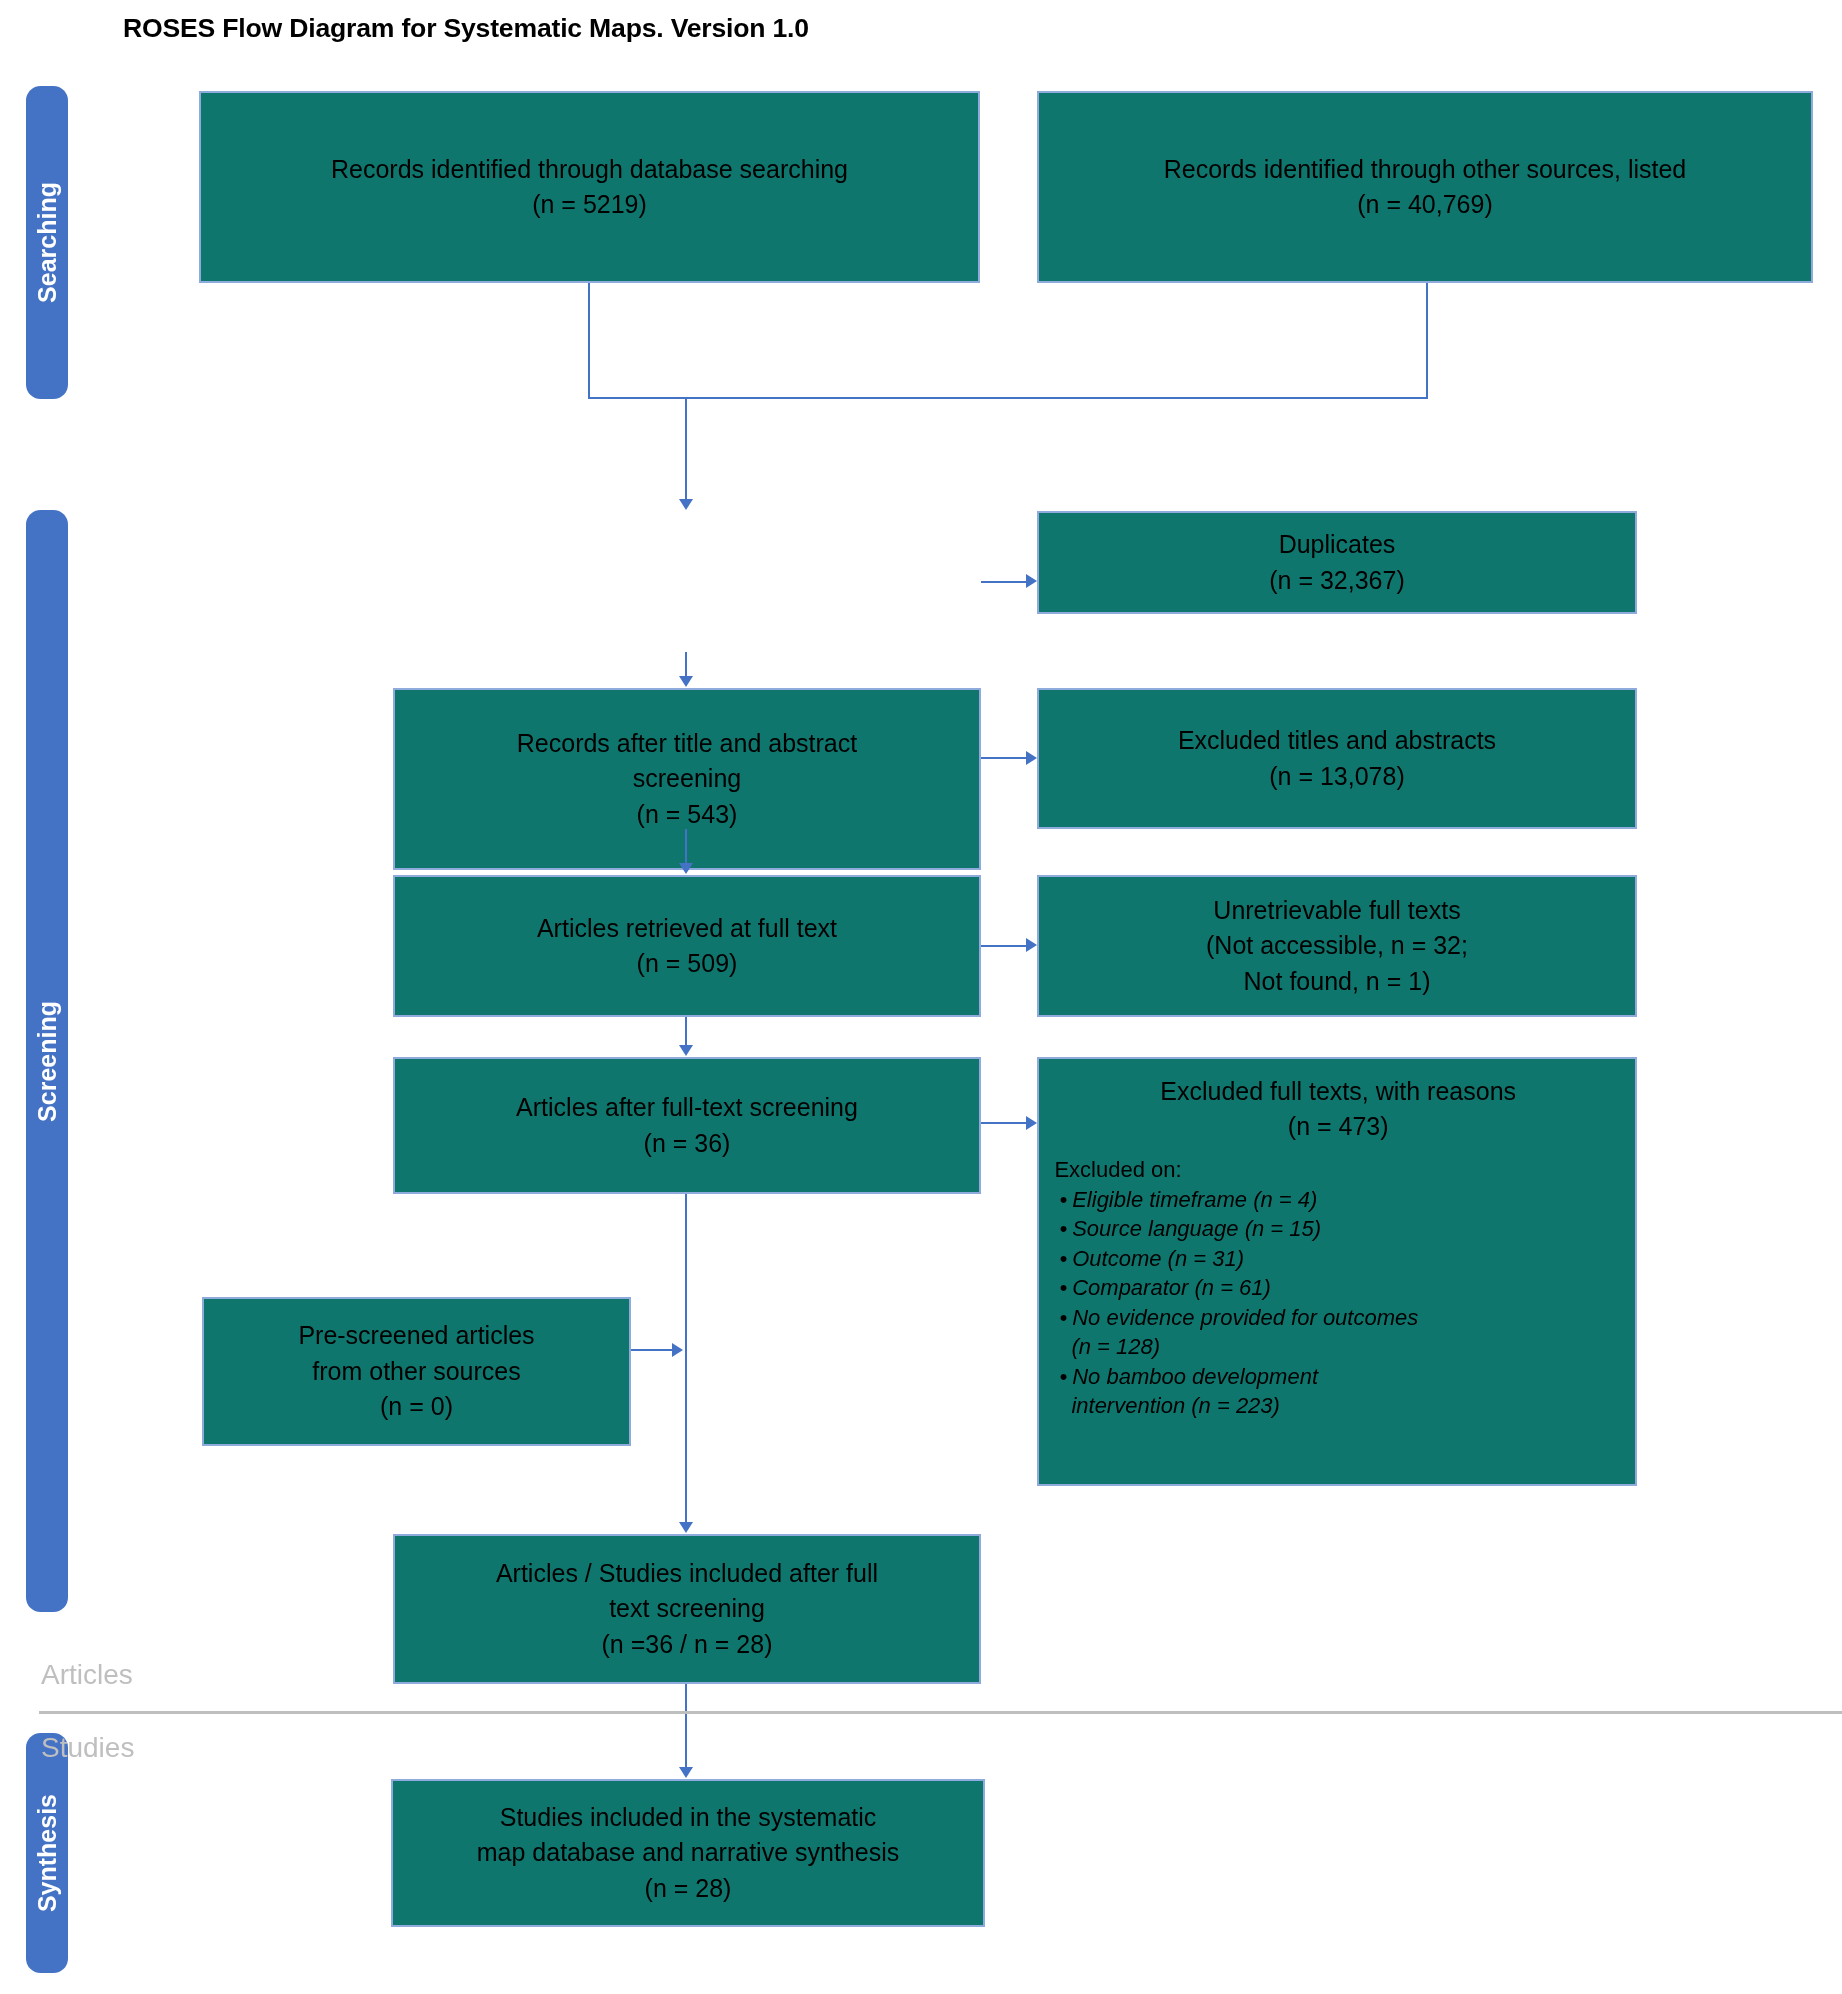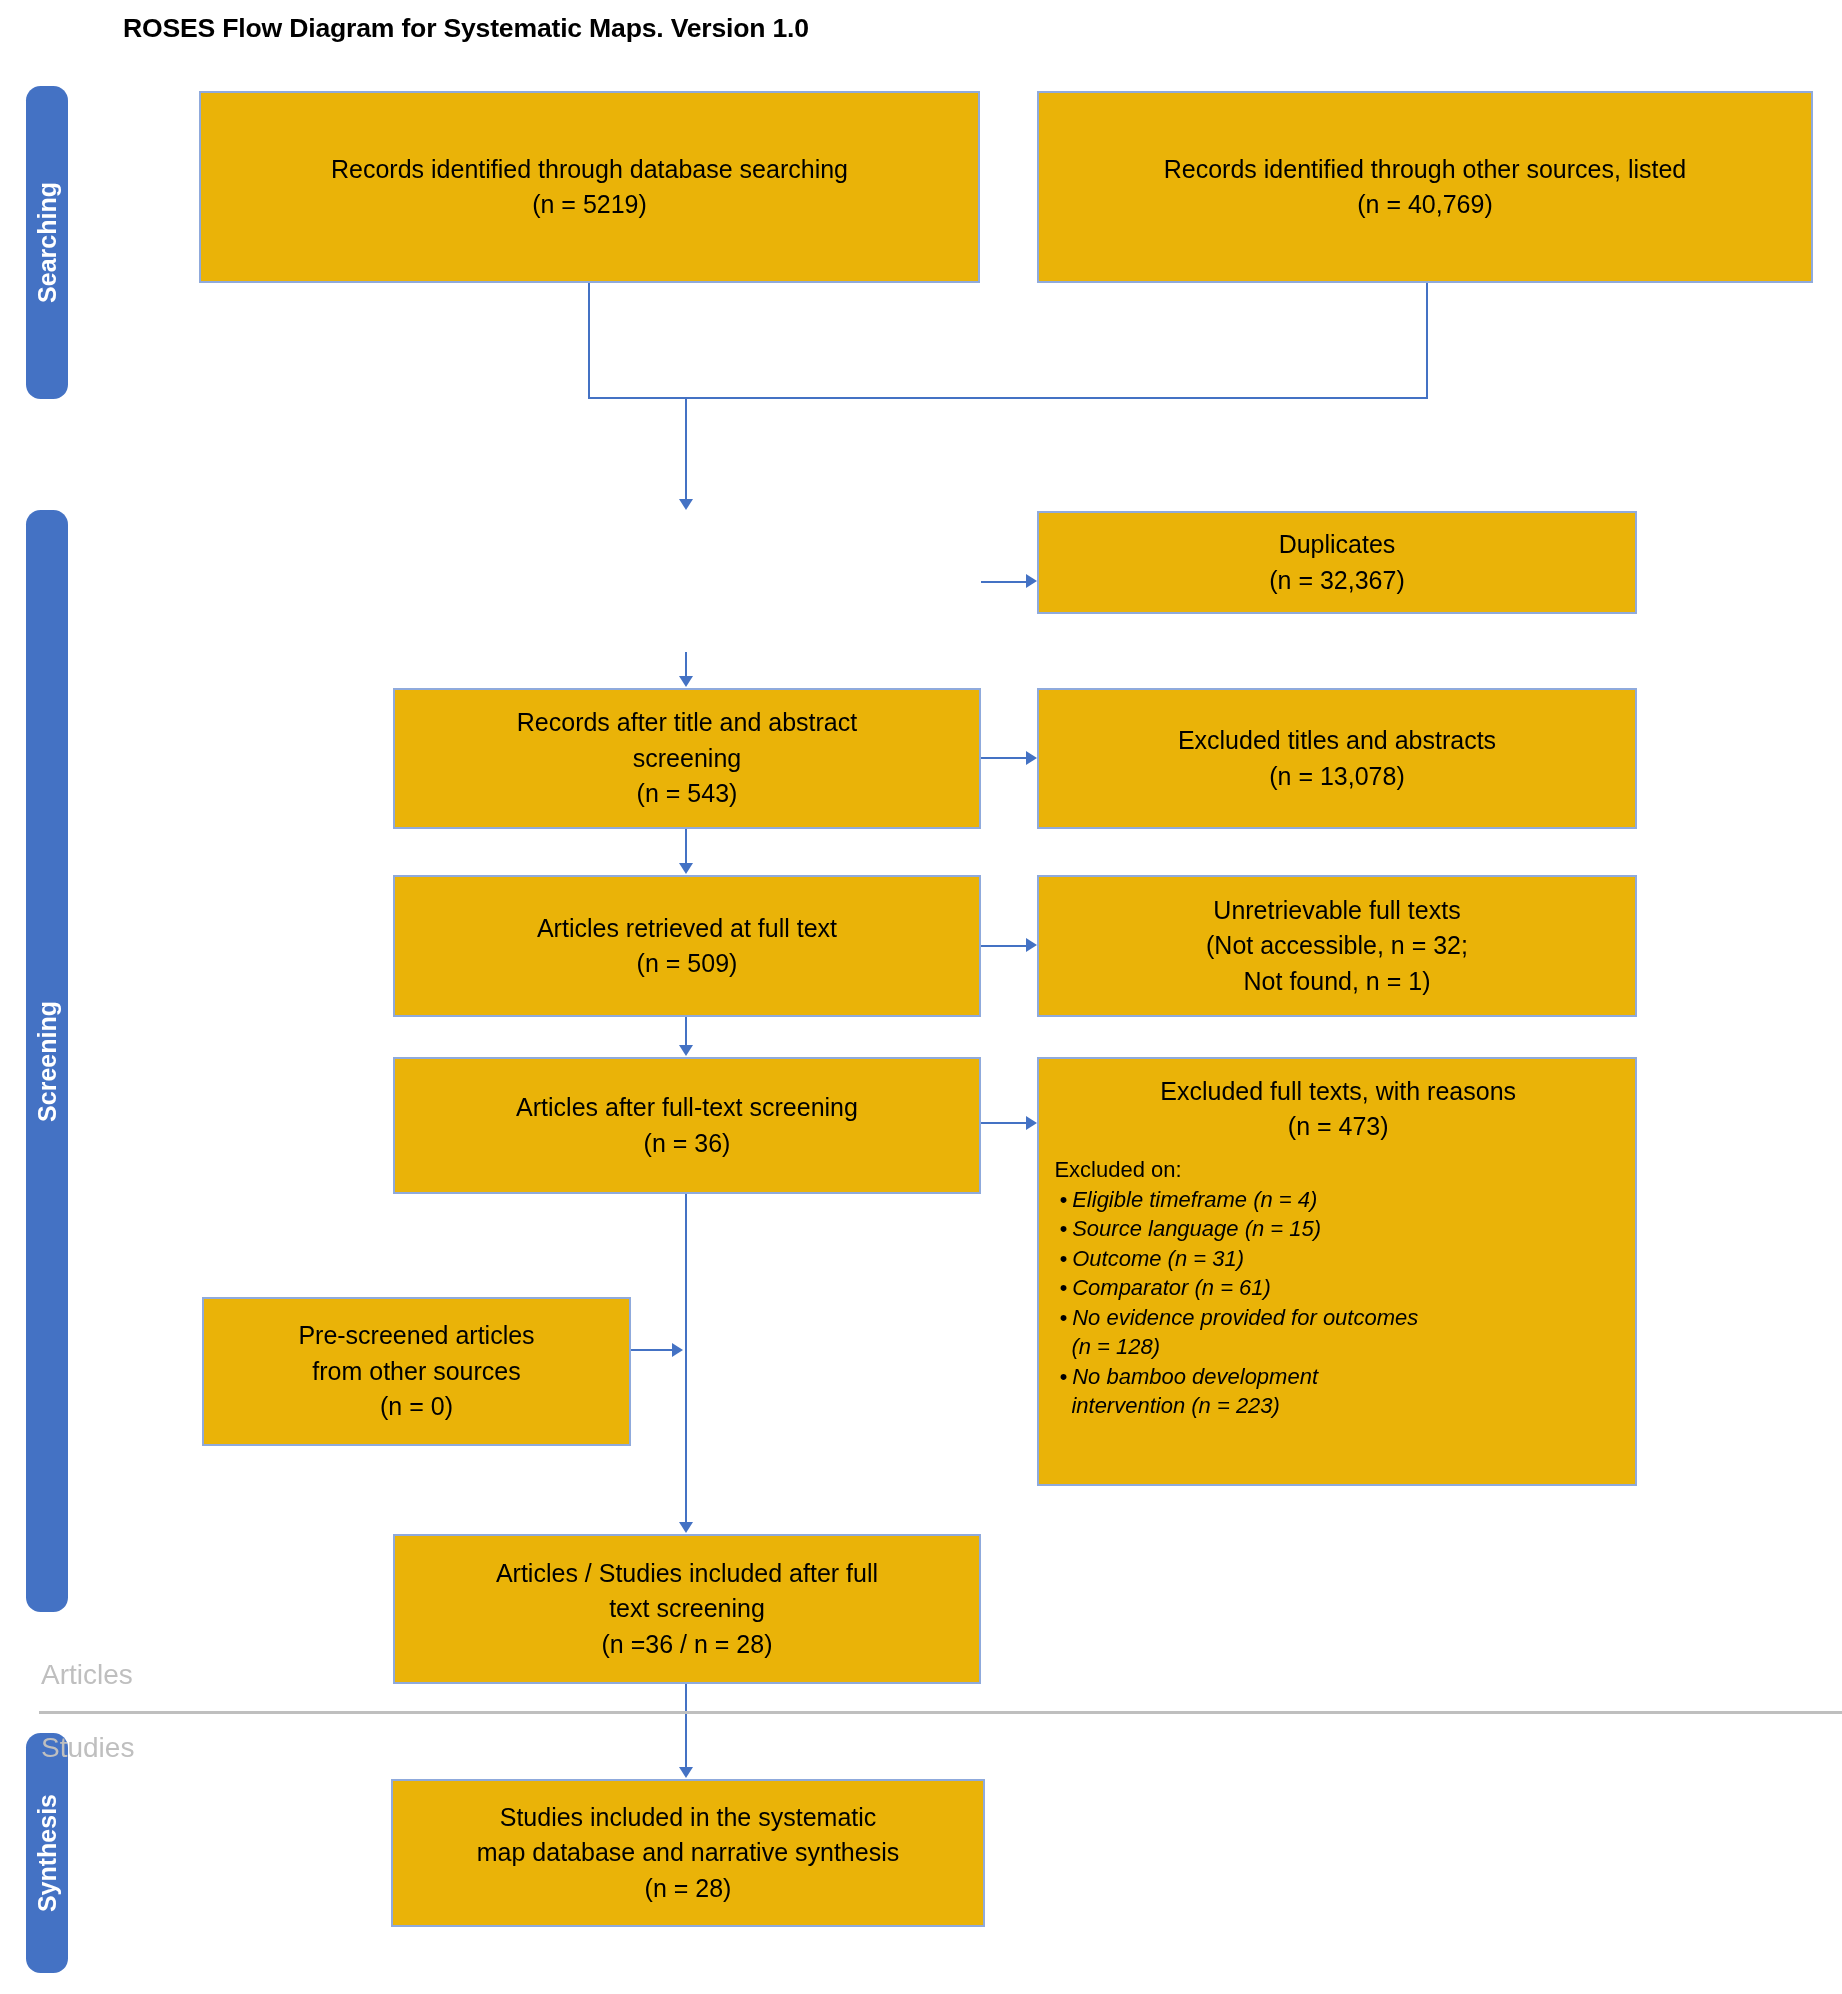--- a/index.html
+++ b/index.html
@@ -44,21 +44,21 @@
   .stage-tab .vtext {
     writing-mode: vertical-rl;
     transform: rotate(180deg);
     white-space: nowrap;
     letter-spacing: 0px;
   }
 
   
   .fbox {
     position: absolute;
-    background: #eab308;
+    background: #0f766e;
     border: 2.1px solid #8FAADC;
     display: flex;
     align-items: center;
     justify-content: center;
     text-align: center;
     color: #000000;
     font-size: 25px;
     line-height: 1.42;
     padding: 4.3px 11px;
   }
@@ -185,21 +185,21 @@
       <div>(n = 32,367)</div>
     </div>
   </div>
 
   <div class="hline" style="left:981px; top:581px; width:47px;"></div>
   <div class="arrow-right" style="left:1026px; top:574px;"></div>
 
   <div class="vline" style="left:685px; top:652px; height:26.6px;"></div>
   <div class="arrow-down" style="left:679px; top:676px;"></div>
 
-  <div class="fbox" style="left:393px; top:688px; width:588px; height:141px;">
+  <div class="fbox" style="left:393px; top:688px; width:588px; height:182px;">
     <div class="inner">
       <div>Records after title and abstract</div>
       <div>screening</div>
       <div>(n = 543)</div>
     </div>
   </div>
 
   <div class="fbox" style="left:1037px; top:688px; width:600px; height:141px;">
     <div class="inner">
       <div>Excluded titles and abstracts</div>

